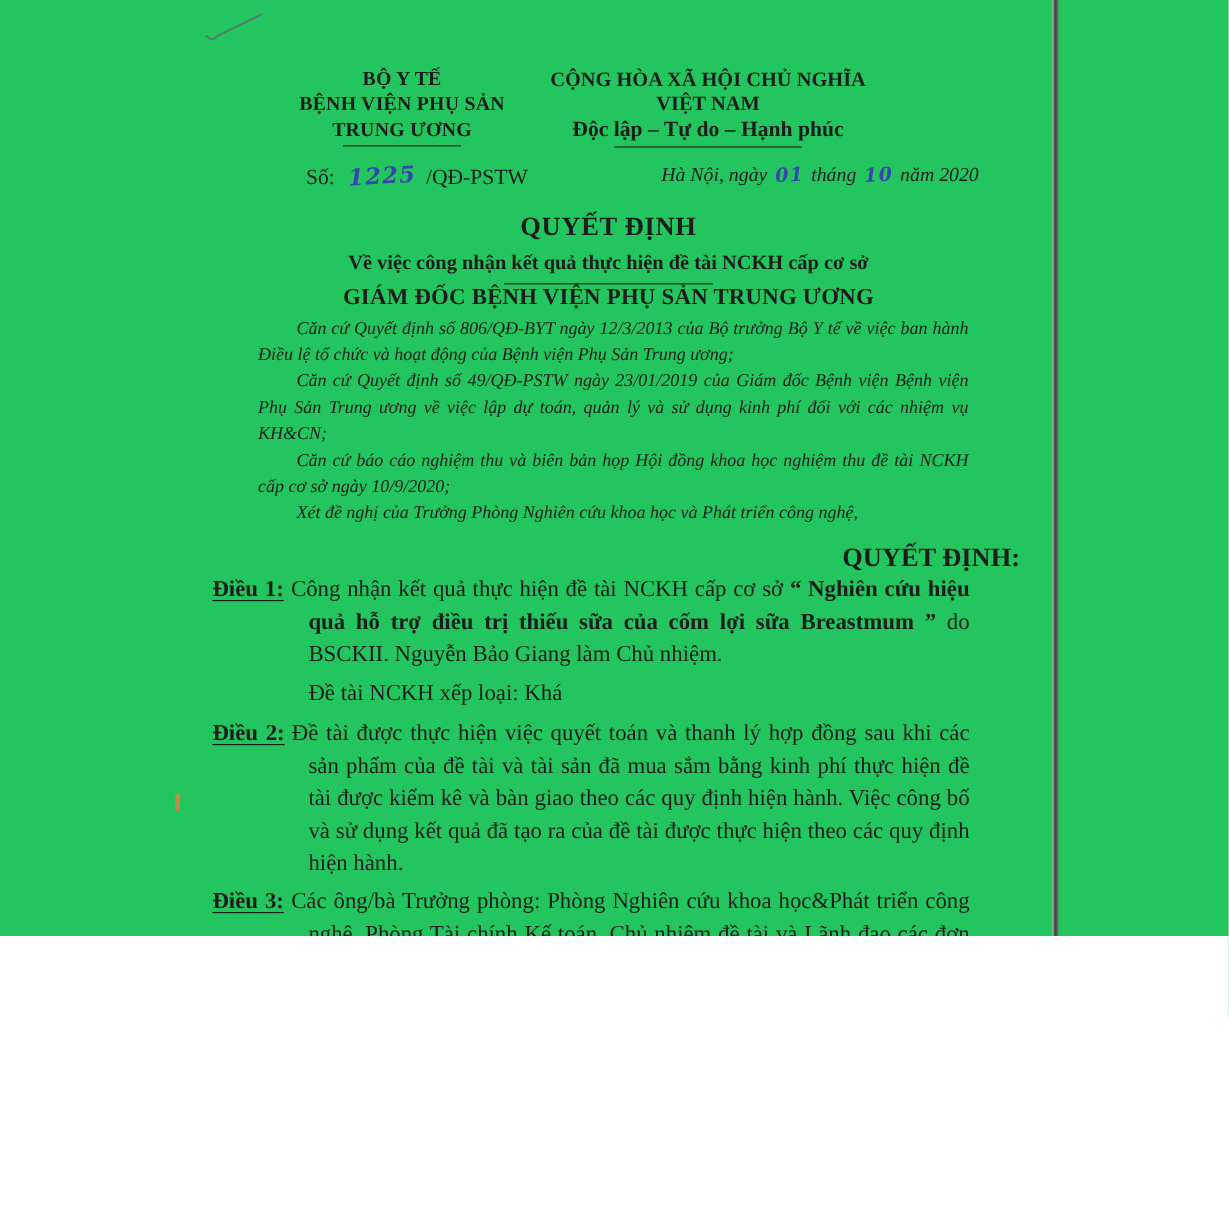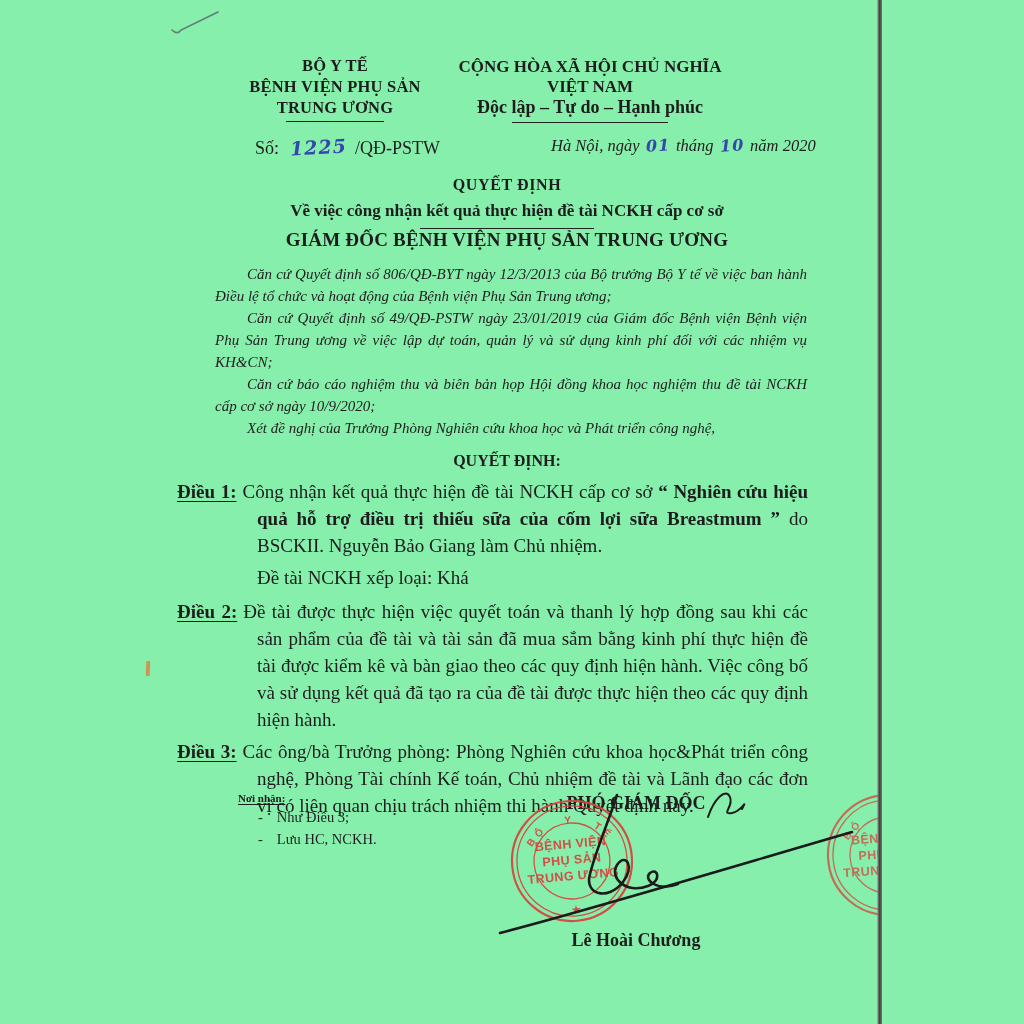--- a/index.html
+++ b/index.html
@@ -1,18 +1,18 @@
 <!DOCTYPE html>
 <html lang="vi"><head>
 <meta charset="utf-8">
 <style>
   html,body { margin:0; padding:0; background:#ffffff; }
   .page {
-    position:relative; width:1024px; height:1024px;
-    background:#86efac; overflow:hidden;
+    position:relative; width:1024px; height:780px;
+    background:#22c55e; overflow:hidden;
     font-family:"Liberation Serif","DejaVu Serif",serif;
     color:#1d1d1d;
   }
   .bold { font-weight:bold; }
 
   
   .scan-edge { position:absolute; left:877px; top:0; width:5px; height:1024px;
     background:linear-gradient(90deg,#bcbcb9,#3f3f3e 45%,#70706e); }
   .orange-tick { position:absolute; left:146px; top:661px; width:4px; height:15px;
     background:#df7f42; opacity:.8; transform:rotate(2deg); border-radius:1px; }
@@ -31,33 +31,33 @@
 
   .so-line { position:absolute; left:255px; top:136px; font-size:18px; }
   .hand { font-family:"DejaVu Serif",serif; font-style:italic; color:#3746ad;
     font-weight:bold; letter-spacing:1px; display:inline-block; transform:rotate(-3deg); }
   .so-line .hand { font-size:19px; margin:0 4px 0 6px; }
   .date-line { position:absolute; left:551px; top:136px; font-size:16.5px; font-style:italic; }
   .date-line .hand { font-size:16px; margin:0 2px; }
 
   
   .title-block { position:absolute; left:180px; top:176px; width:654px; text-align:center; }
-  .title-main { font-weight:bold; font-size:16px; letter-spacing:.6px; }
+  .title-main { font-weight:bold; font-size:22px; letter-spacing:.6px; }
   .title-sub  { font-weight:bold; font-size:17px; margin-top:7px; }
   .title-underline { display:block; width:174px; height:0; border-bottom:1.5px solid #222;
     margin:7px auto 0 auto; }
   .issuer { font-weight:bold; font-size:19px; letter-spacing:.2px; }
 
   
   .preamble { position:absolute; left:215px; top:263px; width:592px;
     font-style:italic; font-size:15px; line-height:22px; text-align:justify; }
   .preamble p { margin:0; text-indent:32px; }
 
-  .operative { position:absolute; left:180px; top:452px; width:654px; text-align:center;
-    font-weight:bold; font-size:16px; }
+  .operative { position:absolute; left:196px; top:452px; width:654px; text-align:right;
+    font-weight:bold; font-size:22px; }
 
   
   .articles { position:absolute; left:177px; top:478px; width:631px;
     font-size:19px; line-height:27px; text-align:justify; }
   .dieu { padding-left:80px; text-indent:-80px; margin:0 0 5px 0; }
   .lbl { font-weight:bold; text-decoration:underline; text-underline-offset:3px; margin-right:6px; }
   .rating { padding-left:80px; margin:0 0 7px 0; text-align:left; }
 
   
   .recipients { position:absolute; left:238px; top:792px; font-size:14.5px; }

